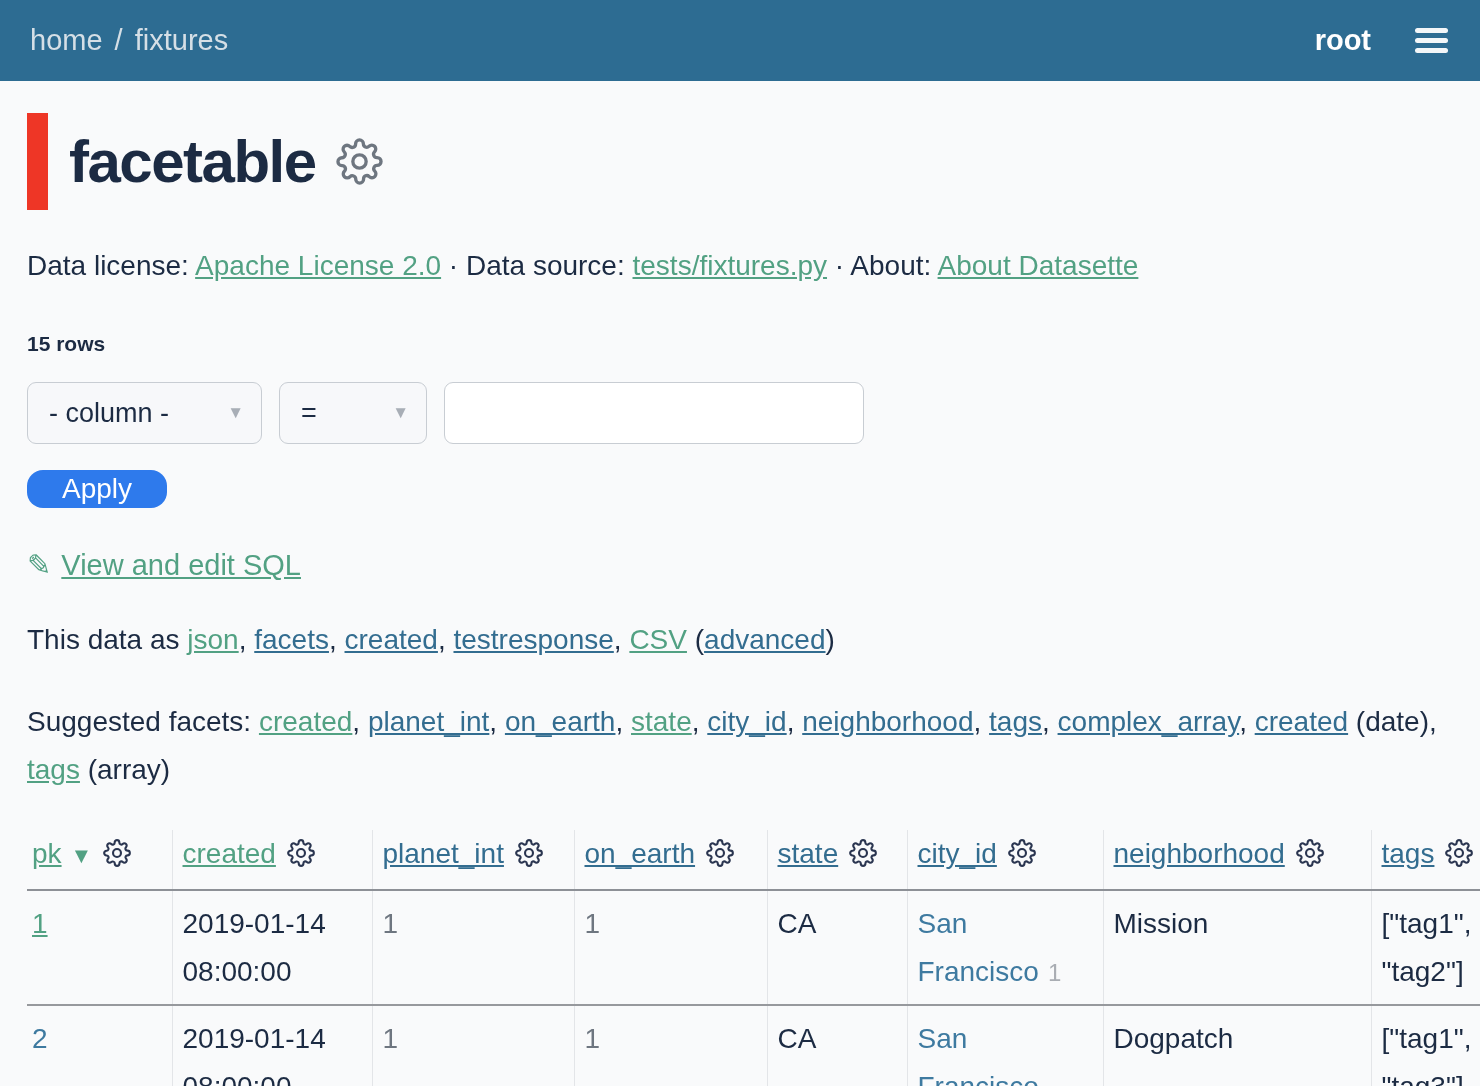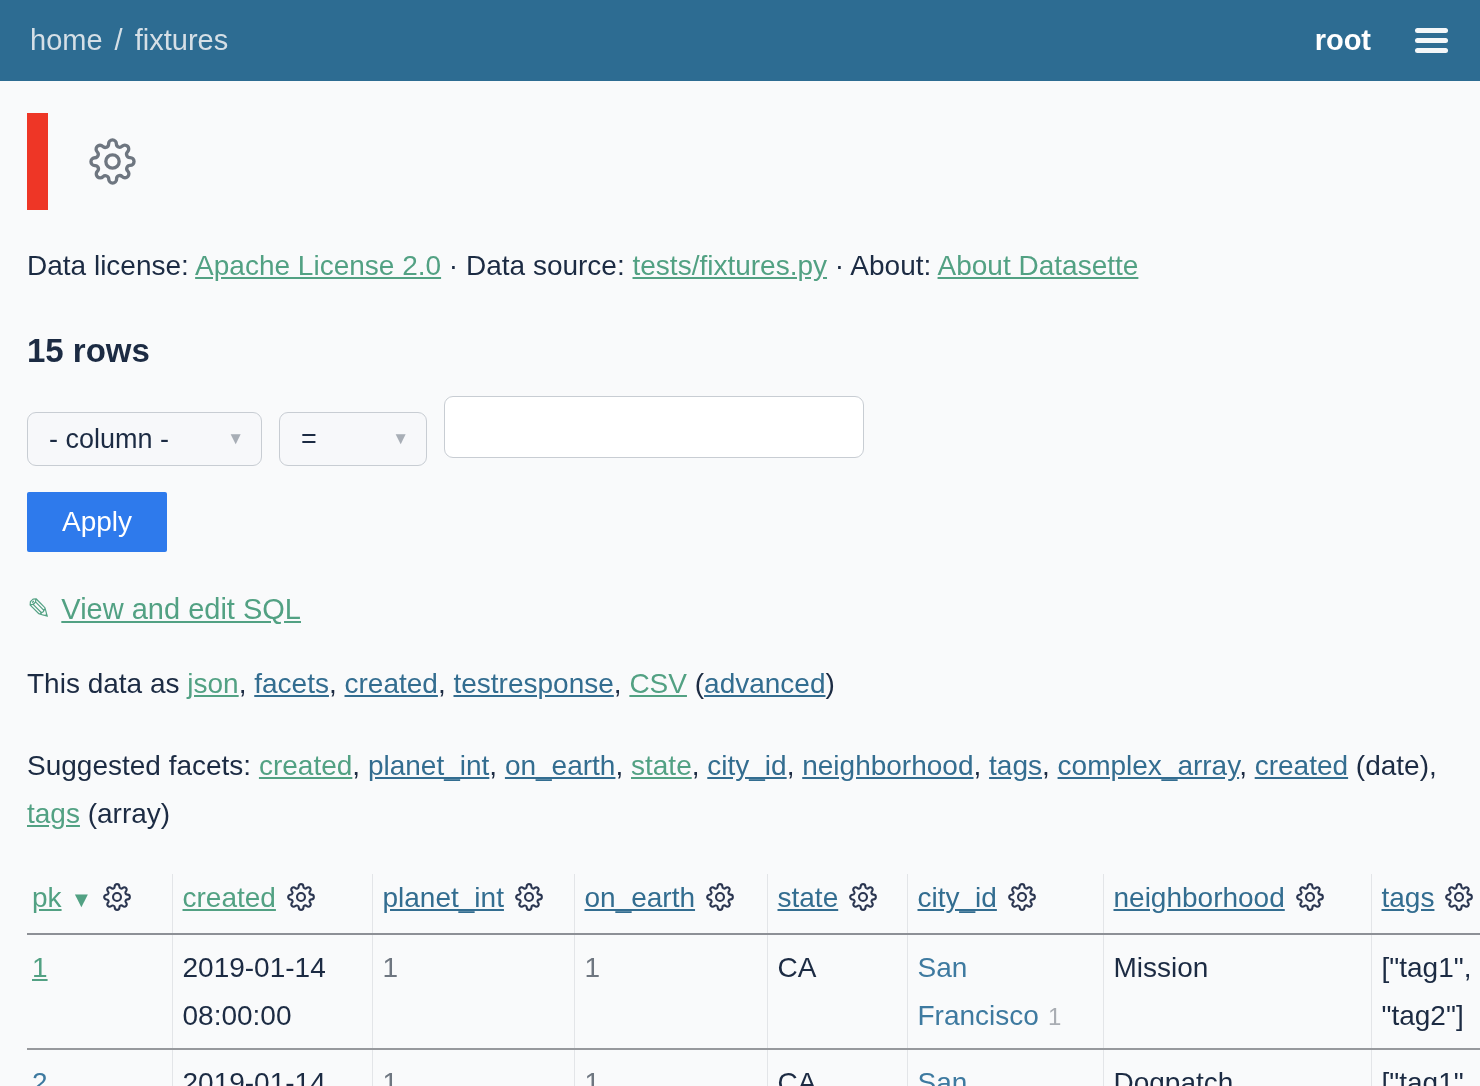--- a/index.html
+++ b/index.html
@@ -41,40 +41,40 @@
   .red-bar { width: 21px; height: 97px; background: var(--accent-red); margin-right: 21px; flex: 0 0 auto; }
   h1 { font-size: 60px; font-weight: bold; margin: 0; letter-spacing: -1.5px; }
   .title-gear { margin-left: 20px; color: #6e7680; display: inline-flex; cursor: pointer; }
   .title-gear svg { width: 47px; height: 47px; }
 
   .meta-line { margin-top: 40px; font-size: 28px; }
   a.green { color: var(--link-green); text-decoration: underline; cursor: pointer; }
   a.blue { color: var(--link-blue); text-decoration: underline; cursor: pointer; }
   a.cellblue { color: var(--cell-link-blue); text-decoration: none; cursor: pointer; }
 
-  .rowcount { font-size: 33px; font-weight: bold; margin: 50px 0 0 0; }
+  .rowcount { font-size: 21px; font-weight: bold; margin: 50px 0 0 0; }
 
   .filter-row { display: flex; gap: 17px; margin-top: 26px; }
   .select {
-    height: 54px; border: 1px solid #c8cdd3; border-radius: 9px;
+    height: 62px; border: 1px solid #c8cdd3; border-radius: 9px;
     background: #f7f8fa; display: flex; align-items: center;
     justify-content: space-between; padding: 0 17px 0 21px;
-    font-size: 27px; cursor: pointer; margin-top: 16px;
+    font-size: 27px; cursor: pointer;
   }
   .sel-column { width: 235px; }
   .sel-op { width: 148px; }
   .caret { color: #a8aeb6; font-size: 17px; }
   .filter-value {
     width: 420px; height: 62px; border: 1px solid #c8cdd3; border-radius: 9px;
     background: #ffffff; font-size: 27px; padding: 0 18px;
     font-family: "Liberation Sans", "DejaVu Sans", sans-serif; color: var(--ink);
   }
   .apply-btn {
     margin-top: 26px; background: var(--apply-blue); color: #fff;
-    border: none; border-radius: 2px; font-size: 28px; padding: 14px 35px;
+    border: none; border-radius: 16px; font-size: 28px; padding: 3px 35px;
     font-family: "Liberation Sans", "DejaVu Sans", sans-serif; cursor: pointer;
   }
   .sql-row { margin-top: 40px; font-size: 29px; }
   .pencil { color: var(--link-green); font-size: 29px; margin-right: 10px; }
 
   .export-line { margin-top: 42px; font-size: 28px; }
   .facets-line { margin-top: 42px; font-size: 28px; line-height: 48px; }
 
   
   .table-wrap { overflow: hidden; margin-right: -27px; margin-top: 36px; }
@@ -111,20 +111,21 @@
       <span></span>
         <span></span>
         <span></span>
     </div>
   </div>
 </nav>
 
 <main>
   <div class="title-row">
     <div class="red-bar"></div>
+    <h1>facetable</h1>
     <span class="title-gear">
       <svg viewBox="0 0 24 24" fill="none" stroke="currentColor" stroke-width="1.7" stroke-linecap="round" stroke-linejoin="round">
           <circle cx="12" cy="12" r="3.4"></circle>
           <path d="M19.4 15a1.65 1.65 0 0 0 .33 1.82l.06.06a2 2 0 0 1 0 2.83 2 2 0 0 1-2.83 0l-.06-.06a1.65 1.65 0 0 0-1.82-.33 1.65 1.65 0 0 0-1 1.51V21a2 2 0 0 1-2 2 2 2 0 0 1-2-2v-.09A1.65 1.65 0 0 0 9 19.4a1.65 1.65 0 0 0-1.82.33l-.06.06a2 2 0 0 1-2.83 0 2 2 0 0 1 0-2.83l.06-.06a1.65 1.65 0 0 0 .33-1.82 1.65 1.65 0 0 0-1.51-1H3a2 2 0 0 1-2-2 2 2 0 0 1 2-2h.09A1.65 1.65 0 0 0 4.6 9a1.65 1.65 0 0 0-.33-1.82l-.06-.06a2 2 0 0 1 0-2.83 2 2 0 0 1 2.83 0l.06.06a1.65 1.65 0 0 0 1.82.33H9a1.65 1.65 0 0 0 1-1.51V3a2 2 0 0 1 2-2 2 2 0 0 1 2 2v.09a1.65 1.65 0 0 0 1 1.51 1.65 1.65 0 0 0 1.82-.33l.06-.06a2 2 0 0 1 2.83 0 2 2 0 0 1 0 2.83l-.06.06a1.65 1.65 0 0 0-.33 1.82V9a1.65 1.65 0 0 0 1.51 1H21a2 2 0 0 1 2 2 2 2 0 0 1-2 2h-.09a1.65 1.65 0 0 0-1.51 1z"></path>
         </svg>
     </span>
   </div>
 
   <div class="meta-line" id="meta-line"><span>Data license: </span><a class="green">Apache License 2.0</a><span> · </span><span>Data source: </span><a class="green">tests/fixtures.py</a><span> · </span><span>About: </span><a class="green">About Datasette</a></div>
 

